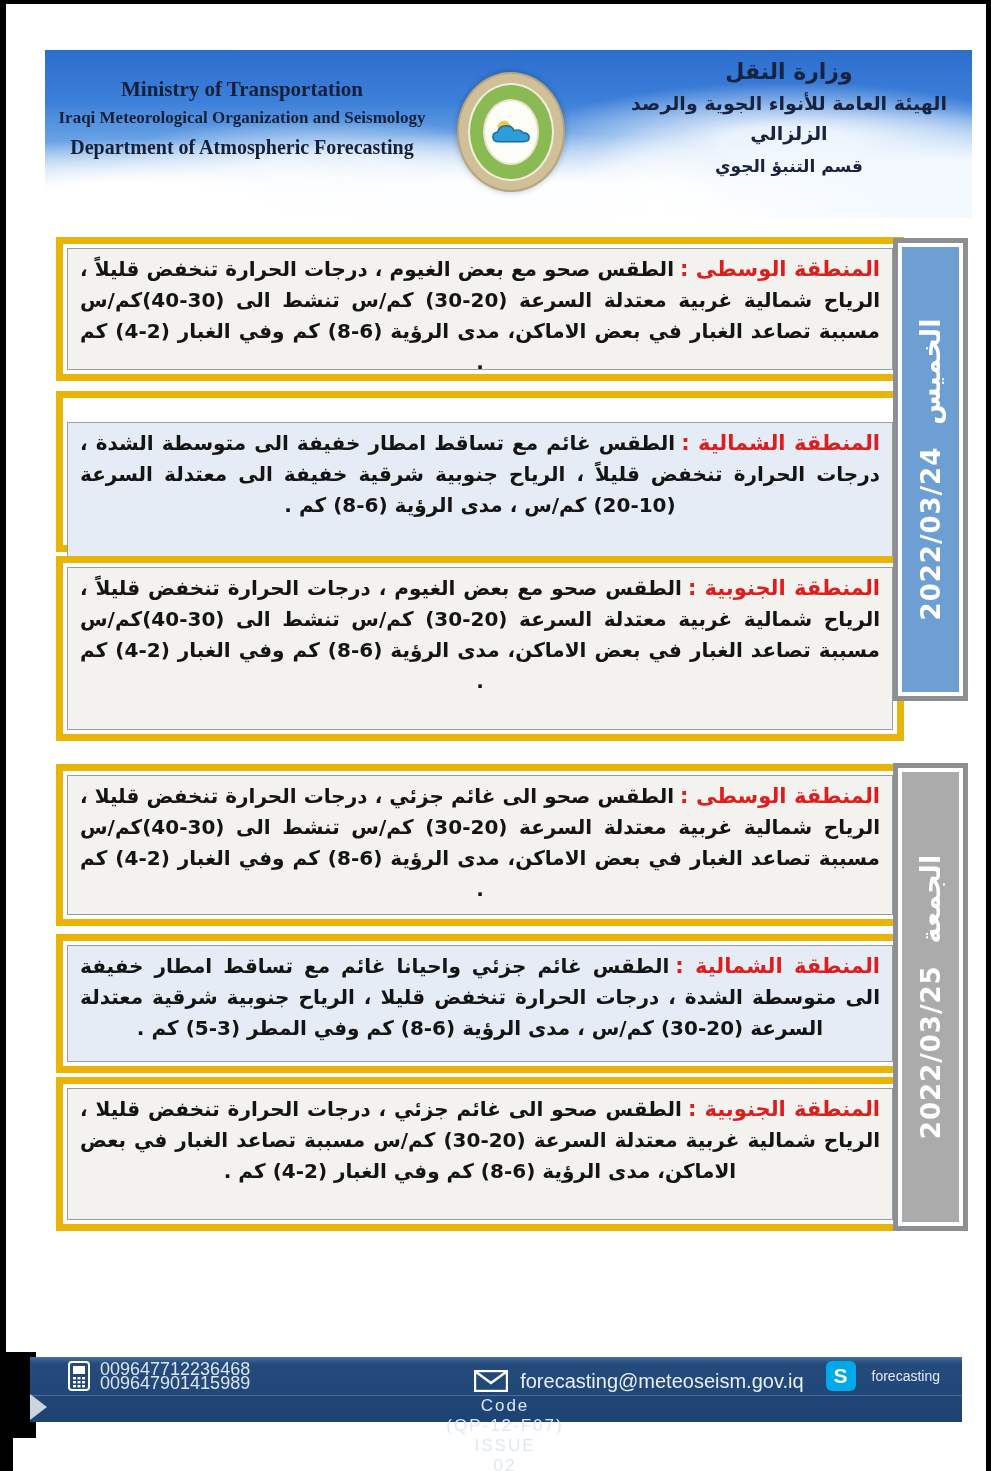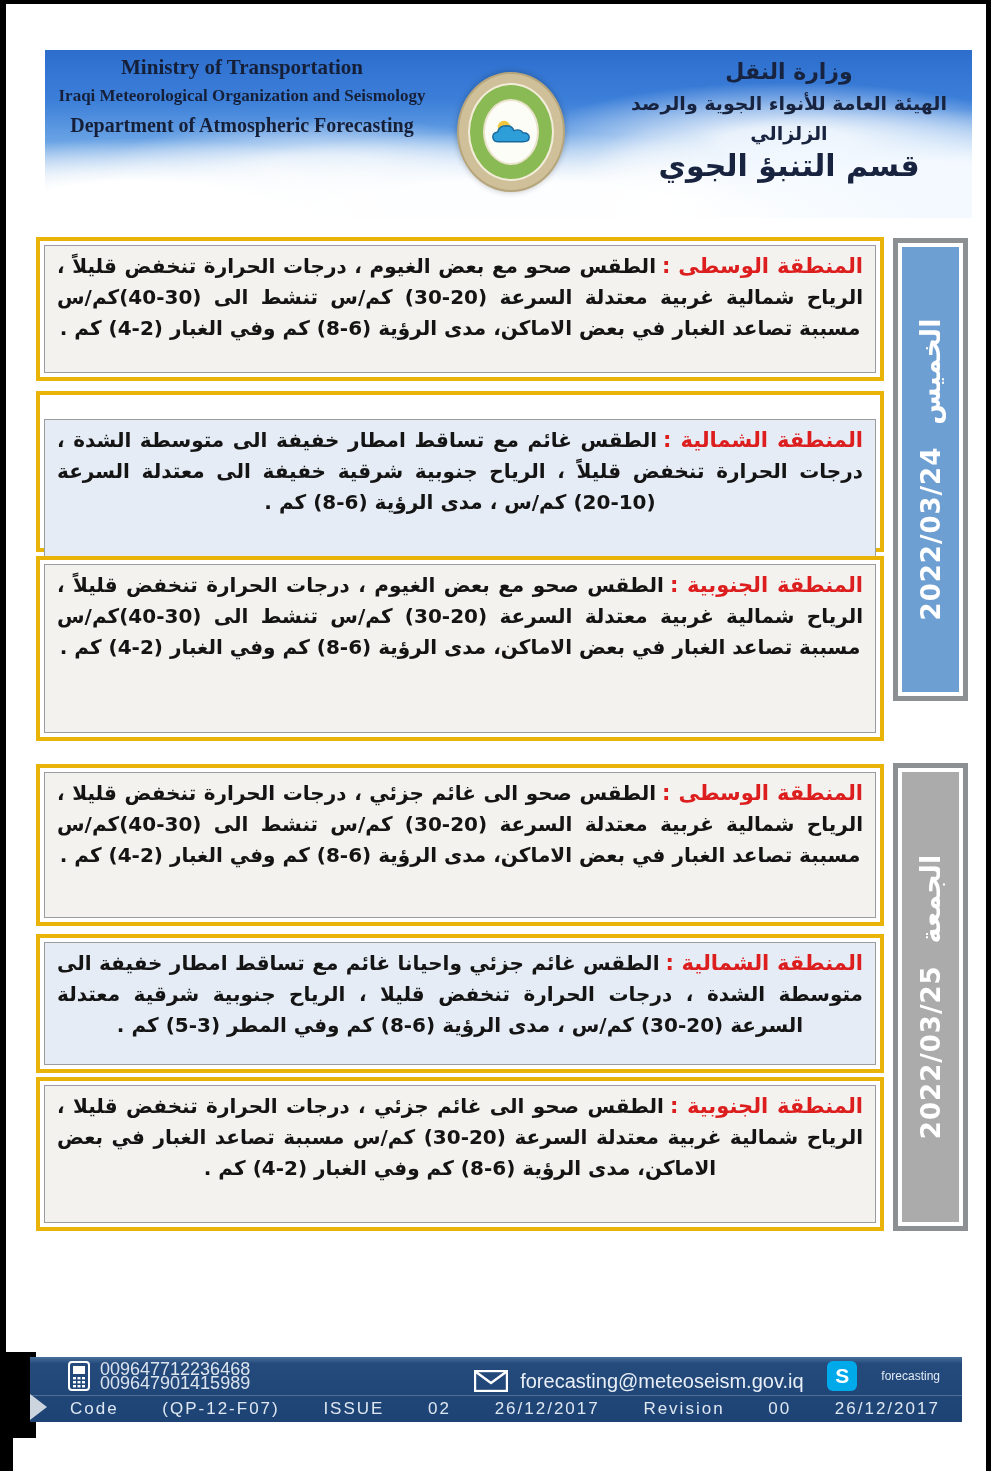--- a/index.html
+++ b/index.html
@@ -17,41 +17,41 @@
   .banner{position:absolute;left:45px;top:50px;width:927px;height:168px;
     background:
       radial-gradient(circle 120px at 66% 95%, rgba(255,255,255,.95), rgba(255,255,255,0) 70%),
       radial-gradient(ellipse 300px 80px at 10% 100%, #ffffff 45%, rgba(255,255,255,0)),
       radial-gradient(ellipse 420px 100px at 50% 108%, #fdfeff 50%, rgba(255,255,255,0)),
       radial-gradient(ellipse 380px 95px at 95% 92%, #f3f9ff 45%, rgba(255,255,255,0)),
       radial-gradient(ellipse 260px 60px at 80% 55%, rgba(255,255,255,.85) 25%, rgba(255,255,255,0)),
       radial-gradient(ellipse 220px 50px at 30% 70%, rgba(255,255,255,.7) 25%, rgba(255,255,255,0)),
       linear-gradient(180deg,#2d6ecd 0%,#3c7fd9 30%,#6ba4e5 55%,#c8ddf2 78%,#ffffff 100%);
   }
-  .hdr-en{position:absolute;left:12px;top:2px;width:370px;text-align:center;
+  .hdr-en{position:absolute;left:12px;top:24px;width:370px;text-align:center;
     font-family:"Liberation Serif",serif;font-weight:bold;color:#161f38;}
   .hdr-en .l1{font-size:21px;line-height:30px;}
   .hdr-en .l2{font-size:17px;line-height:28px;}
   .hdr-en .l3{font-size:20px;line-height:30px;}
   .hdr-ar{position:absolute;right:18px;top:6px;width:330px;text-align:center;direction:rtl;
     font-weight:bold;color:#17233f;}
   .hdr-ar .a1{font-size:22px;line-height:32px;}
   .hdr-ar .a2{font-size:19px;line-height:30px;}
-  .hdr-ar .a3{font-size:30px;line-height:36px;}
+  .hdr-ar .a3{font-size:17px;line-height:36px;}
   
   .logo{position:absolute;left:412px;top:22px;width:104px;height:116px;border-radius:50%;
     background:#cfc09a;border:2px solid #b7a67c;box-shadow:0 0 6px rgba(0,0,0,.25);
     display:flex;align-items:center;justify-content:center;}
   .logo-green{width:82px;height:94px;border-radius:50%;background:#8aba53;border:2px solid #f2ecd8;
     display:flex;align-items:center;justify-content:center;}
   .logo-core{width:52px;height:62px;border-radius:50%;background:#fdfdf8;border:2px solid #e9e3cc;
     display:flex;align-items:center;justify-content:center;}
 
   
-  .rbox{position:absolute;left:36px;width:848px;border:4px solid #eab308;background:#fff;
+  .rbox{position:absolute;left:56px;width:848px;border:7px solid #eab308;background:#fff;
     padding:4px;box-sizing:border-box;}
   .rbox-in{border:1px solid #9a9da0;width:100%;height:100%;box-sizing:border-box;
     padding:5px 12px 0 12px;}
   .rtext{margin:0;direction:rtl;text-align:justify;text-align-last:center;
     font-size:20px;line-height:31px;font-weight:bold;color:#141414;}
   .rtitle{color:#dd1e1e;font-size:21px;margin-left:6px;}
 
   
   .daybar{position:absolute;left:893px;width:75px;border:5px solid #8d9093;background:#fff;
     padding:4px;box-sizing:border-box;}
@@ -63,29 +63,29 @@
   .bar-label{font-size:27px;}
   .bar-date{font-size:26px;letter-spacing:1px;}
 
   
   .footer{position:absolute;left:30px;top:1357px;width:932px;height:65px;
     background:linear-gradient(180deg,#477099 0%,#254a7c 10%,#1d4274 100%);
     color:#e6edf5;font-family:"Liberation Sans",sans-serif;}
   .f-row1{height:38px;display:flex;align-items:center;}
   .f-row2{height:26px;border-top:1px solid rgba(255,255,255,.22);
     display:flex;align-items:center;justify-content:space-between;
-    padding:0 22px 0 40px;font-size:17px;letter-spacing:2px;color:#dfe8f2;}
+    padding:0 22px 0 40px;font-size:17px;letter-spacing:2px;color:#dfe8f2;flex-direction:column;}
   .f-phone{display:flex;align-items:center;margin-left:38px;}
   .f-phone-nums{margin-left:10px;font-size:18px;line-height:14px;color:#dce4ee;}
   .f-mail{display:flex;align-items:center;margin-left:224px;margin-top:10px;}
   .f-mail-text{margin-left:12px;font-size:20px;color:#e9eff6;}
   .f-skype{display:flex;align-items:center;margin-left:auto;margin-right:22px;}
   .skype-badge{width:30px;height:30px;border-radius:6px;background:#00a9ea;color:#fff;
     display:flex;align-items:center;justify-content:center;font-weight:bold;font-size:21px;}
-  .f-skype-text{margin-left:24px;font-size:12px;color:#e2eaf3;}
+  .f-skype-text{margin-left:16px;font-size:14px;color:#e2eaf3;}
   .notch{position:absolute;left:30px;top:1394px;width:0;height:0;
     border-top:13px solid transparent;border-bottom:13px solid transparent;
     border-left:17px solid #ccd5de;}
   svg{display:block;}
 </style>
 </head>
 <body>
 
 <div class="page">
 

